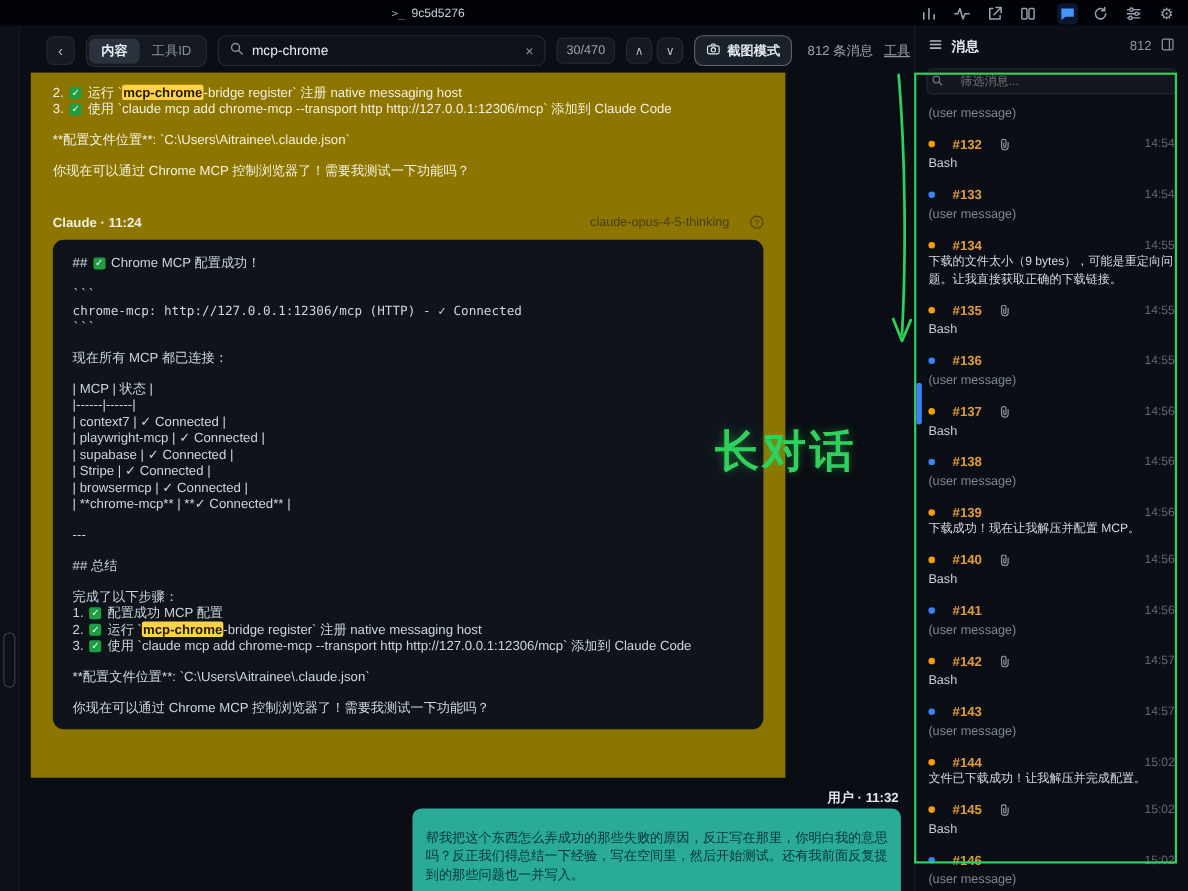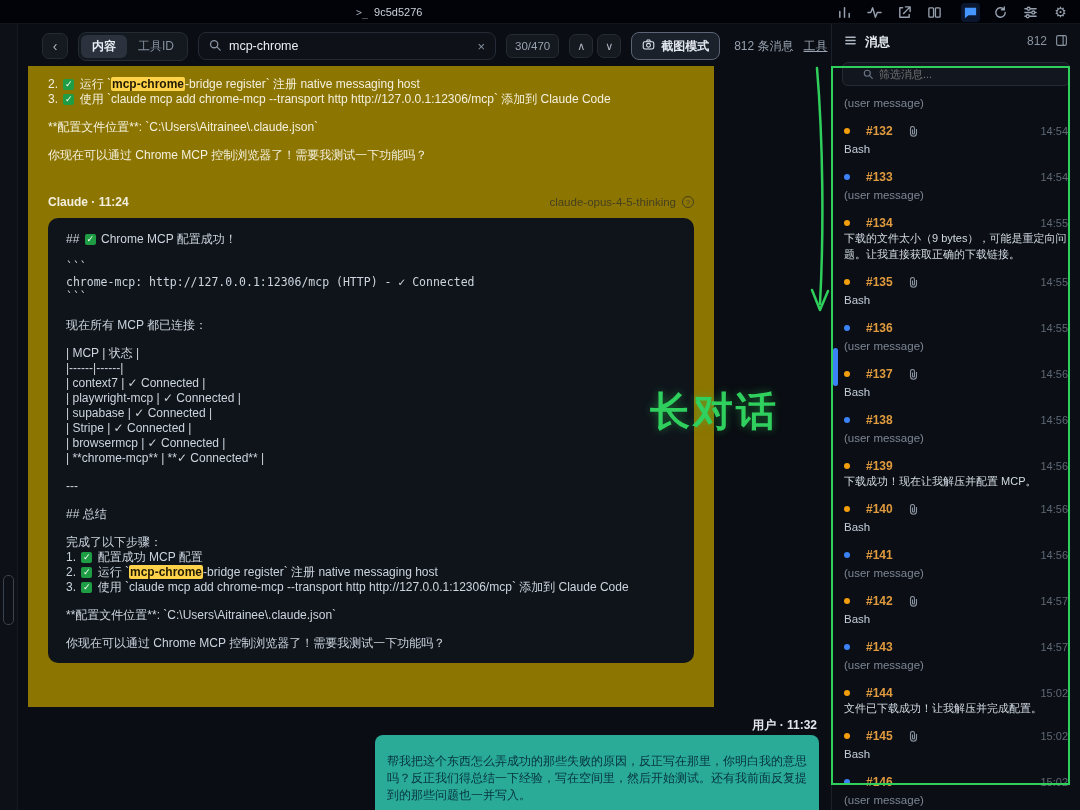--- a/index.html
+++ b/index.html
@@ -52,40 +52,40 @@
   .region { position:absolute; top:42px; left:28px; width:686px; height:641px; background:#8c7500; overflow:hidden; }
   .frag { padding:11px 20px 0 20px; color:#f4f0dd; font-size:12px; }
   .ln { line-height:15px; white-space:nowrap; }
   .sp { height:13px; }
   .hl { background:#ffd24a; color:#221b00; border-radius:2px; padding:0 1px; font-weight:bold; }
   .chk { display:inline-block; background:#1f9d44; color:#fff; border-radius:2px; font-size:9px;
          width:11px; height:11px; line-height:11px; text-align:center; vertical-align:1px; margin:0 2px; }
 
   .msg-head { display:flex; justify-content:space-between; align-items:center; padding:0 20px; margin-top:32px; }
   .who { color:#f3efe0; font-weight:bold; font-size:12px; }
-  .model { display:flex; align-items:center; gap:6px; color:#46411f; font-size:11.5px; }
+  .model { display:flex; align-items:center; gap:19px; color:#46411f; font-size:11.5px; }
   .info-i { width:12px; height:12px; border:1px solid #46411f; border-radius:50%; font-size:8px;
             display:flex; align-items:center; justify-content:center; }
 
   .card { margin:9px 20px 0 20px; background:#0f141b; border-radius:10px; padding:14px 18px 12px;
           color:#ccd4de; font-size:12px; }
   .mono { font-family:"DejaVu Sans Mono","Liberation Mono",monospace; font-size:11.5px; }
 
   .user-head { position:absolute; right:14px; top:693px; color:#e2e7ee; font-size:12px; font-weight:bold; }
   .bubble { position:absolute; right:12px; top:711px; width:444px; background:#29ab98; border-radius:8px;
             padding:18px 12px; color:#07323d; font-size:12px; line-height:17px; }
 
   
   .sidebar { position:absolute; top:24px; left:831px; width:249px; height:786px; background:#0b0f15;
              border-left:1px solid #1a212b; overflow:hidden; }
   .sb-head { height:36px; display:flex; align-items:center; justify-content:space-between; padding:0 12px; }
   .sb-title { display:flex; align-items:center; gap:8px; color:#e4e9f0; font-size:12.5px; font-weight:bold; }
   .sb-right { display:flex; align-items:flex-start; gap:8px; color:#8a93a0; font-size:12px; }
   .sb-search { margin:2px 10px 10px; height:24px; background:#12161e; border:1px solid #242b36;
-               border-radius:6px; display:flex; align-items:center; gap:6px; padding:0 20px; }
+               border-radius:6px; display:flex; align-items:center; gap:16px; padding:0 4px; }
   .sb-search input { flex:1; background:none; border:none; outline:none; color:#c7ced8; font-size:11px;
                      font-family:inherit; }
   .sb-list { padding:0 12px; }
   .s-item { margin-bottom:13px; }
   .s-headrow { display:flex; align-items:center; gap:16px; font-size:12px; }
   .dot { width:6px; height:6px; border-radius:50%; flex:0 0 auto; }
   .dot.o { background:#f59e0b; } .dot.b { background:#3b82f6; }
   .sid { color:#e09a3e; font-weight:bold; }
   .clip { display:flex; }
   .stime { margin-left:auto; color:#5f6875; font-size:11px; }

